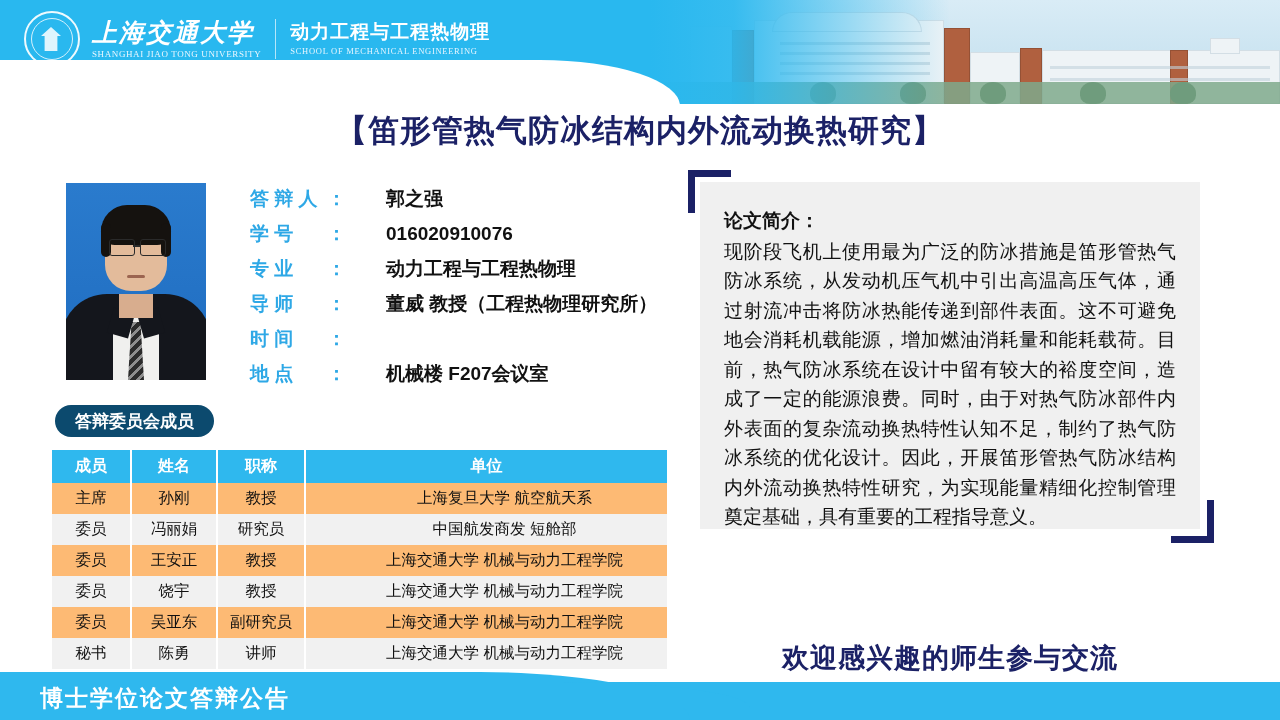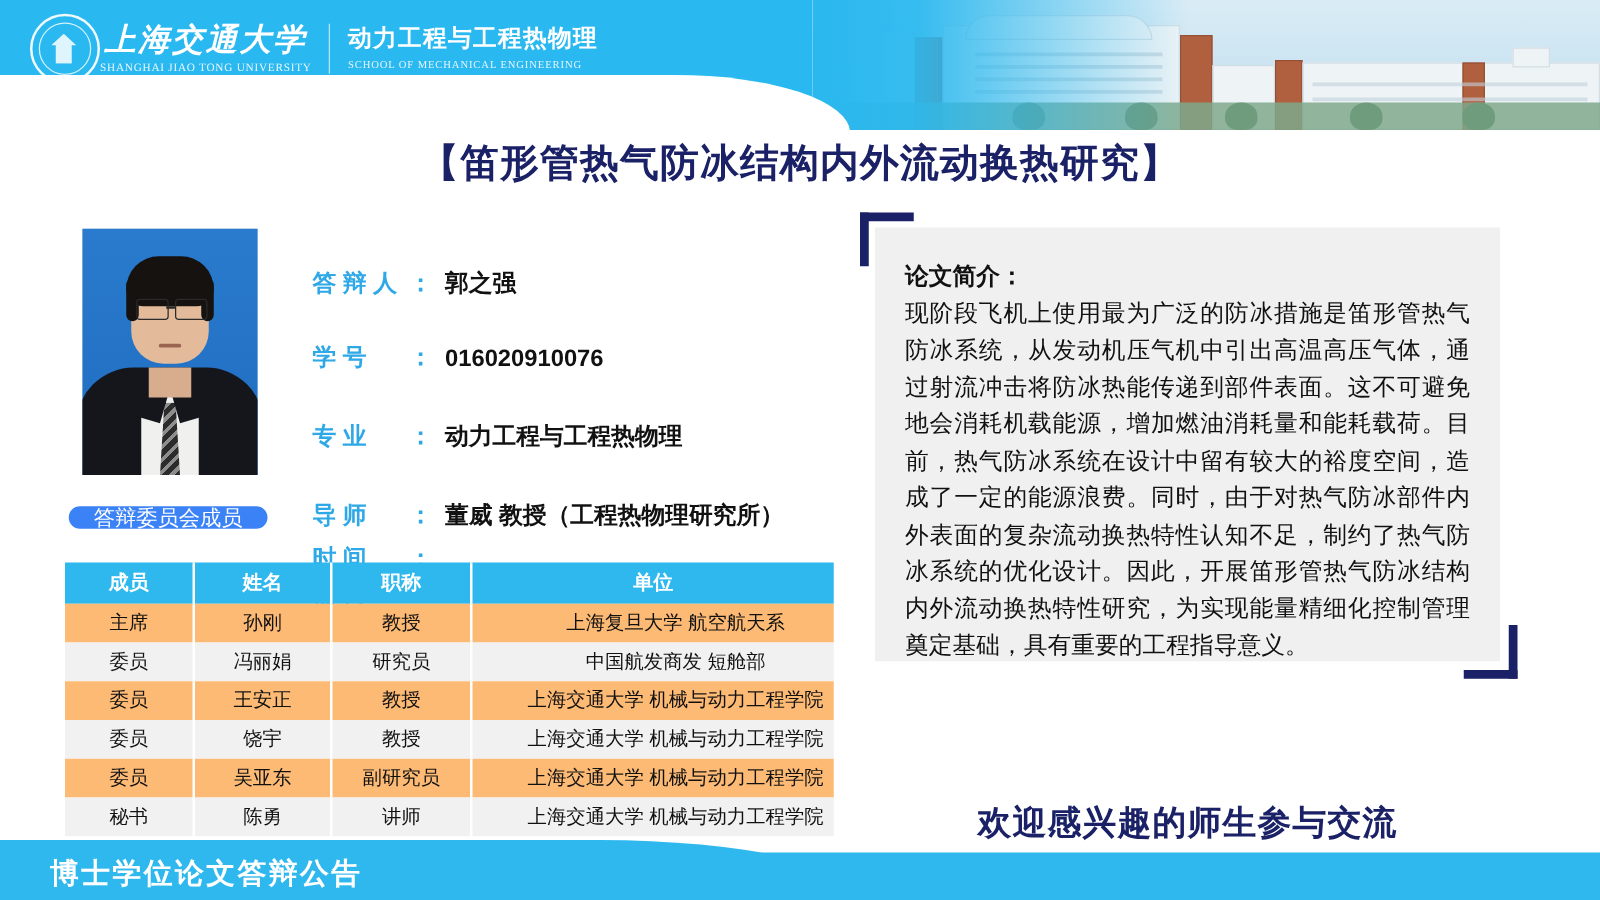--- a/index.html
+++ b/index.html
@@ -79,40 +79,40 @@
   .p-head{position:absolute;left:50%;top:28px;transform:translateX(-50%);width:62px;height:80px;background:#e3bb9b;border-radius:30px 30px 26px 26px;}
   .p-hair{position:absolute;left:50%;top:22px;transform:translateX(-50%);width:70px;height:40px;background:#15120f;border-radius:34px 34px 18px 18px;}
   .p-hair2{position:absolute;left:50%;top:40px;margin-left:-35px;width:10px;height:34px;background:#15120f;border-radius:6px;}
   .p-hair3{position:absolute;left:50%;top:40px;margin-left:25px;width:10px;height:34px;background:#15120f;border-radius:6px;}
   .p-glassL{position:absolute;left:50%;top:56px;margin-left:-27px;width:24px;height:15px;border:1.6px solid #2a2a2a;border-radius:3px;}
   .p-glassR{position:absolute;left:50%;top:56px;margin-left:4px;width:24px;height:15px;border:1.6px solid #2a2a2a;border-radius:3px;}
   .p-bridge{position:absolute;left:50%;top:62px;margin-left:-3px;width:7px;height:1.6px;background:#2a2a2a;}
   .p-mouth{position:absolute;left:50%;top:92px;margin-left:-9px;width:18px;height:2.5px;background:#9b6450;border-radius:2px;}
 
   .info{position:absolute;left:250px;top:186px;width:460px;}
-  .info-row{display:flex;align-items:flex-end;margin-bottom:9px;}
+  .info-row{display:flex;align-items:center;margin-bottom:9px;gap:30px;}
   .info-label{
     width:96px;flex:none;color:#2ea8e6;font-weight:bold;font-size:19px;
     display:flex;justify-content:space-between;
   }
   .info-label .lb-colon{color:#2ea8e6;}
-  .info-value{color:#111;font-weight:bold;font-size:19px;margin-left:10px;white-space:nowrap;margin-top:28px;}
+  .info-value{color:#111;font-weight:bold;font-size:19px;margin-left:10px;white-space:nowrap;}
 
   
   .badge{
-    position:absolute;left:55px;top:405px;height:18px;padding:0 20px;
-    background:#3b82f6;color:#fff;border-radius:18px;font-weight:normal;font-size:17px;
+    position:absolute;left:55px;top:405px;height:32px;padding:0 20px;
+    background:#0c4a6e;color:#fff;border-radius:18px;font-weight:bold;font-size:17px;
     display:flex;align-items:center;
   }
 
   
   .tbl{position:absolute;left:52px;top:450px;width:615px;border-collapse:collapse;}
   .tbl th{
     background:#2fb8ee;color:#fff;font-weight:bold;font-size:16px;
-    padding:6px 12px;border-right:2px solid #fff;
+    padding:6px 0;border-right:2px solid #fff;
   }
   .tbl th:last-child{border-right:none;}
   .tbl td{
     color:#111;font-size:15.5px;padding:5px 0;text-align:center;
     border-right:2px solid #fff;
   }
   .tbl td:last-child{border-right:none;padding-left:36px;}
   .tbl tr.odd td{background:#fdba74;}
   .tbl tr.even td{background:#f1f1f1;}
   .c-member{width:78px;}
@@ -183,21 +183,21 @@
       <div class="tree" style="left:330px;"></div>
       <div class="tree" style="left:430px;"></div>
       <div class="tree" style="left:520px;"></div>
       <div class="header-fade"></div>
     </div>
 
     <div class="header-curve"></div>
 
     <div class="logo">
       <div class="logo-seal"></div>
-      <div class="logo-col" style="margin-left:0;align-items:center;">
+      <div class="logo-col" style="margin-left:12px;">
         <div class="logo-cn-main">上海交通大学</div>
         <div class="logo-en-main">SHANGHAI JIAO TONG UNIVERSITY</div>
       </div>
       <div class="logo-divider"></div>
       <div class="logo-col">
         <div class="logo-cn-sub">动力工程与工程热物理</div>
         <div class="logo-en-sub">SCHOOL OF MECHANICAL ENGINEERING</div>
       </div>
     </div>
   </div>
@@ -255,20 +255,21 @@
       <div class="info-label">
         <span>时    间</span>
         <span class="lb-colon">：</span>
       </div>
     </div>
     <div class="info-row">
       <div class="info-label">
         <span>地    点</span>
         <span class="lb-colon">：</span>
       </div>
+      <div class="info-value">机械楼   F207会议室</div>
     </div>
   </div>
 
   <div class="badge">答辩委员会成员</div>
 
   <table class="tbl">
     <thead>
       <tr>
         <th class="c-member">成员</th>
         <th class="c-name">姓名</th>

